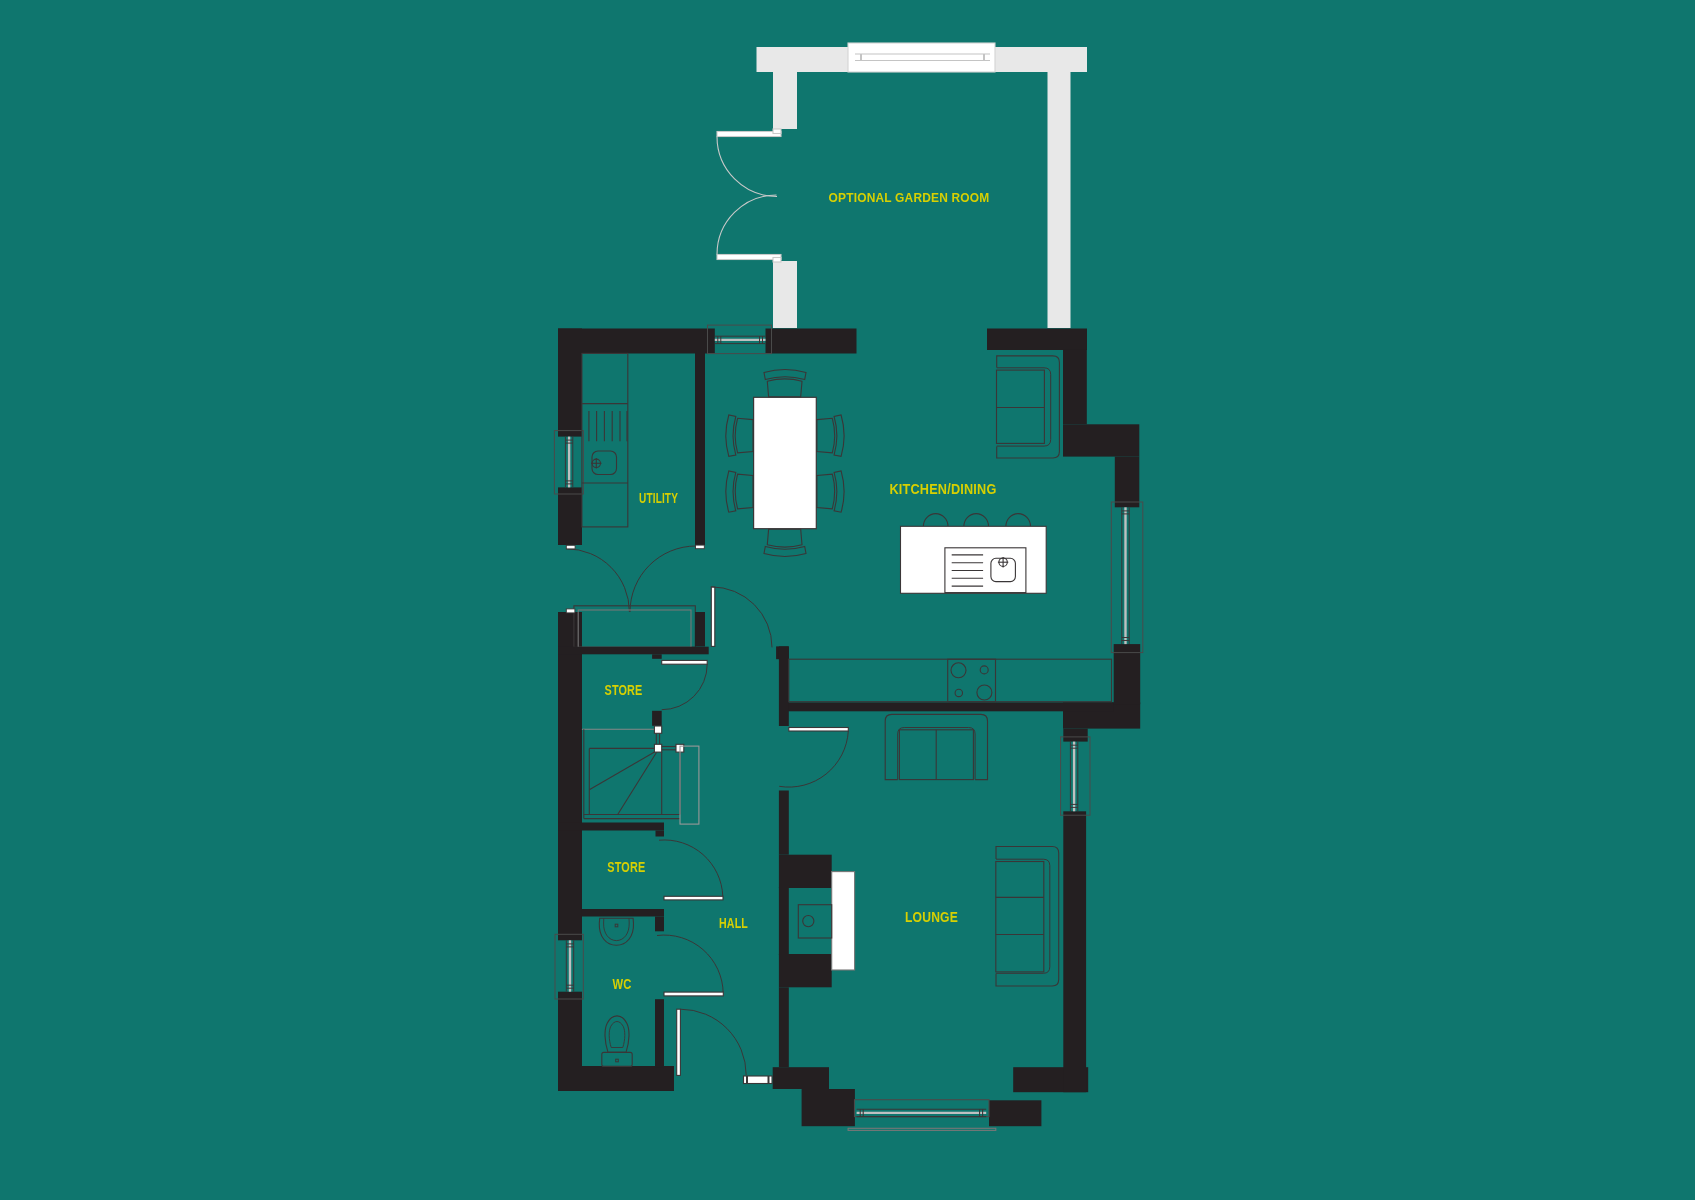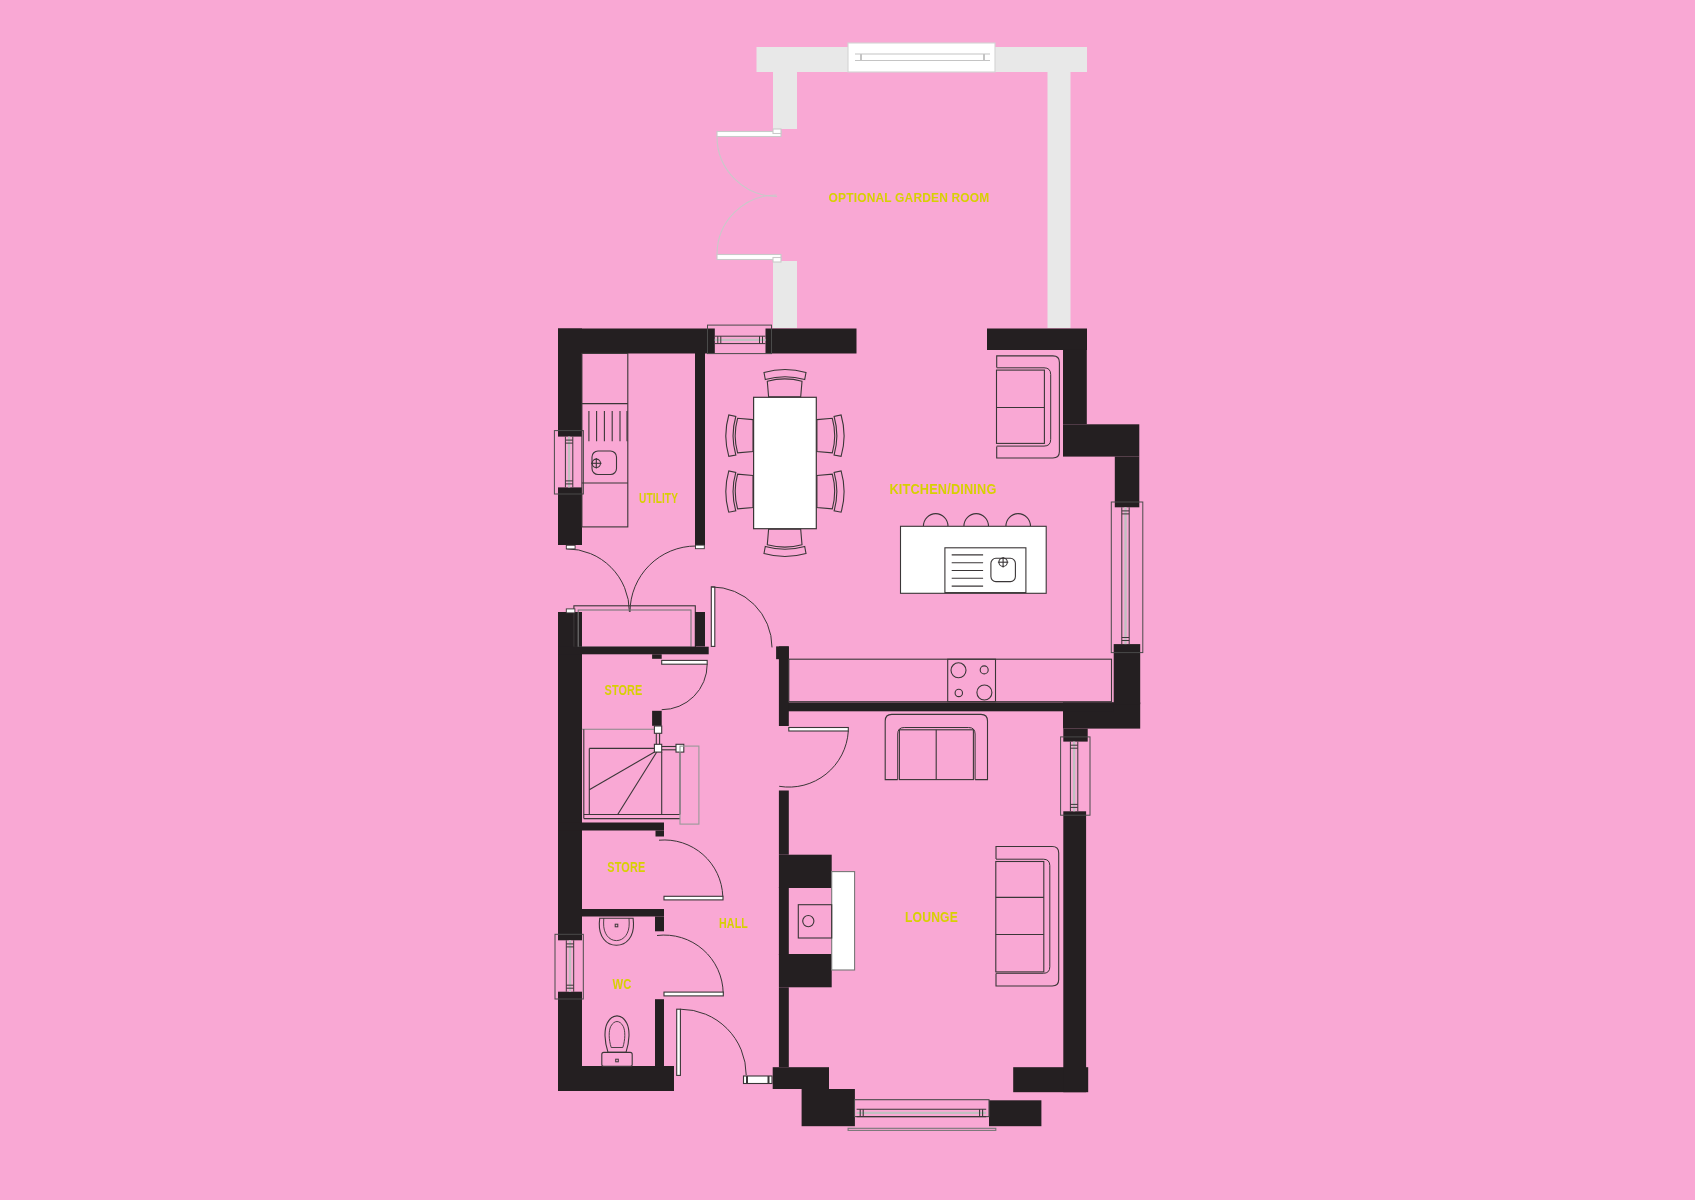--- a/index.html
+++ b/index.html
@@ -1,16 +1,16 @@
 <!DOCTYPE html>
 <html><head>
 <meta charset="utf-8">
 <style>
   html,body{margin:0;padding:0;background:#ffffff;}
-  .wrap{position:relative;width:1695px;height:1200px;background:#f9a8d4;overflow:hidden;}
+  .wrap{position:relative;width:1695px;height:1200px;background:#0f766e;overflow:hidden;}
   svg{position:absolute;left:0;top:0;}
   text{font-family:"Liberation Sans", sans-serif;font-weight:bold;fill:#d7d002;letter-spacing:0.2px;}
 </style>
 </head>
 <body>
 <div class="wrap">
 <svg width="1695" height="1200" viewBox="0 0 1695 1200">
 <defs>
 </defs>
 <g stroke-linecap="butt" fill="none">

